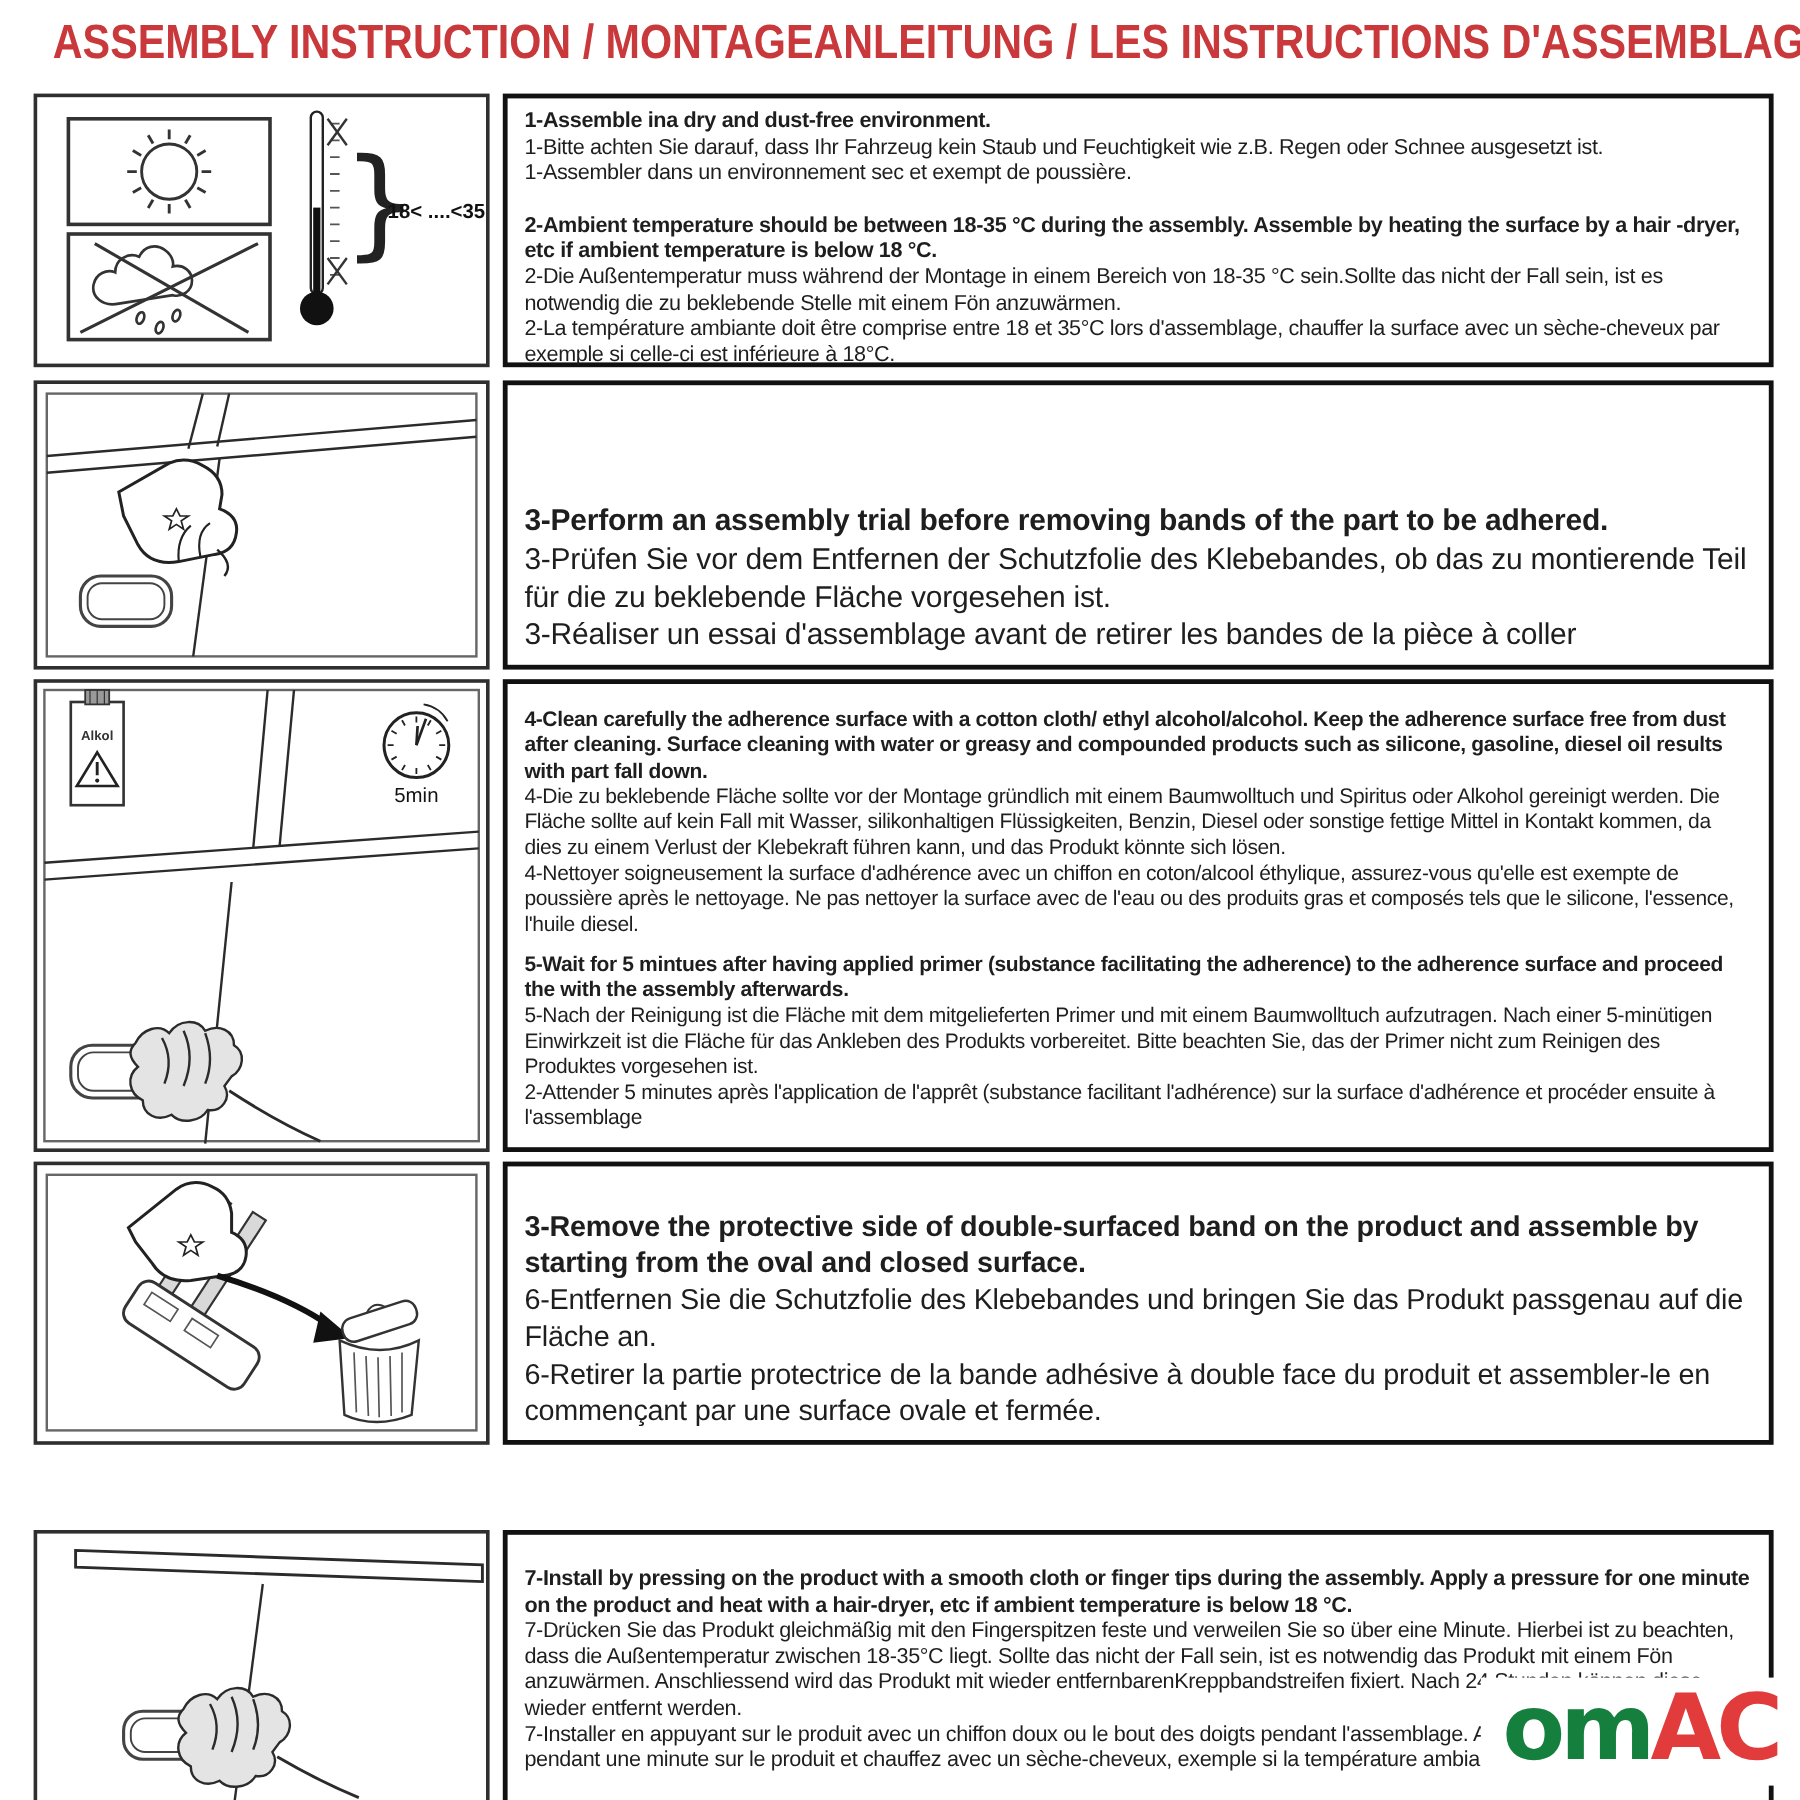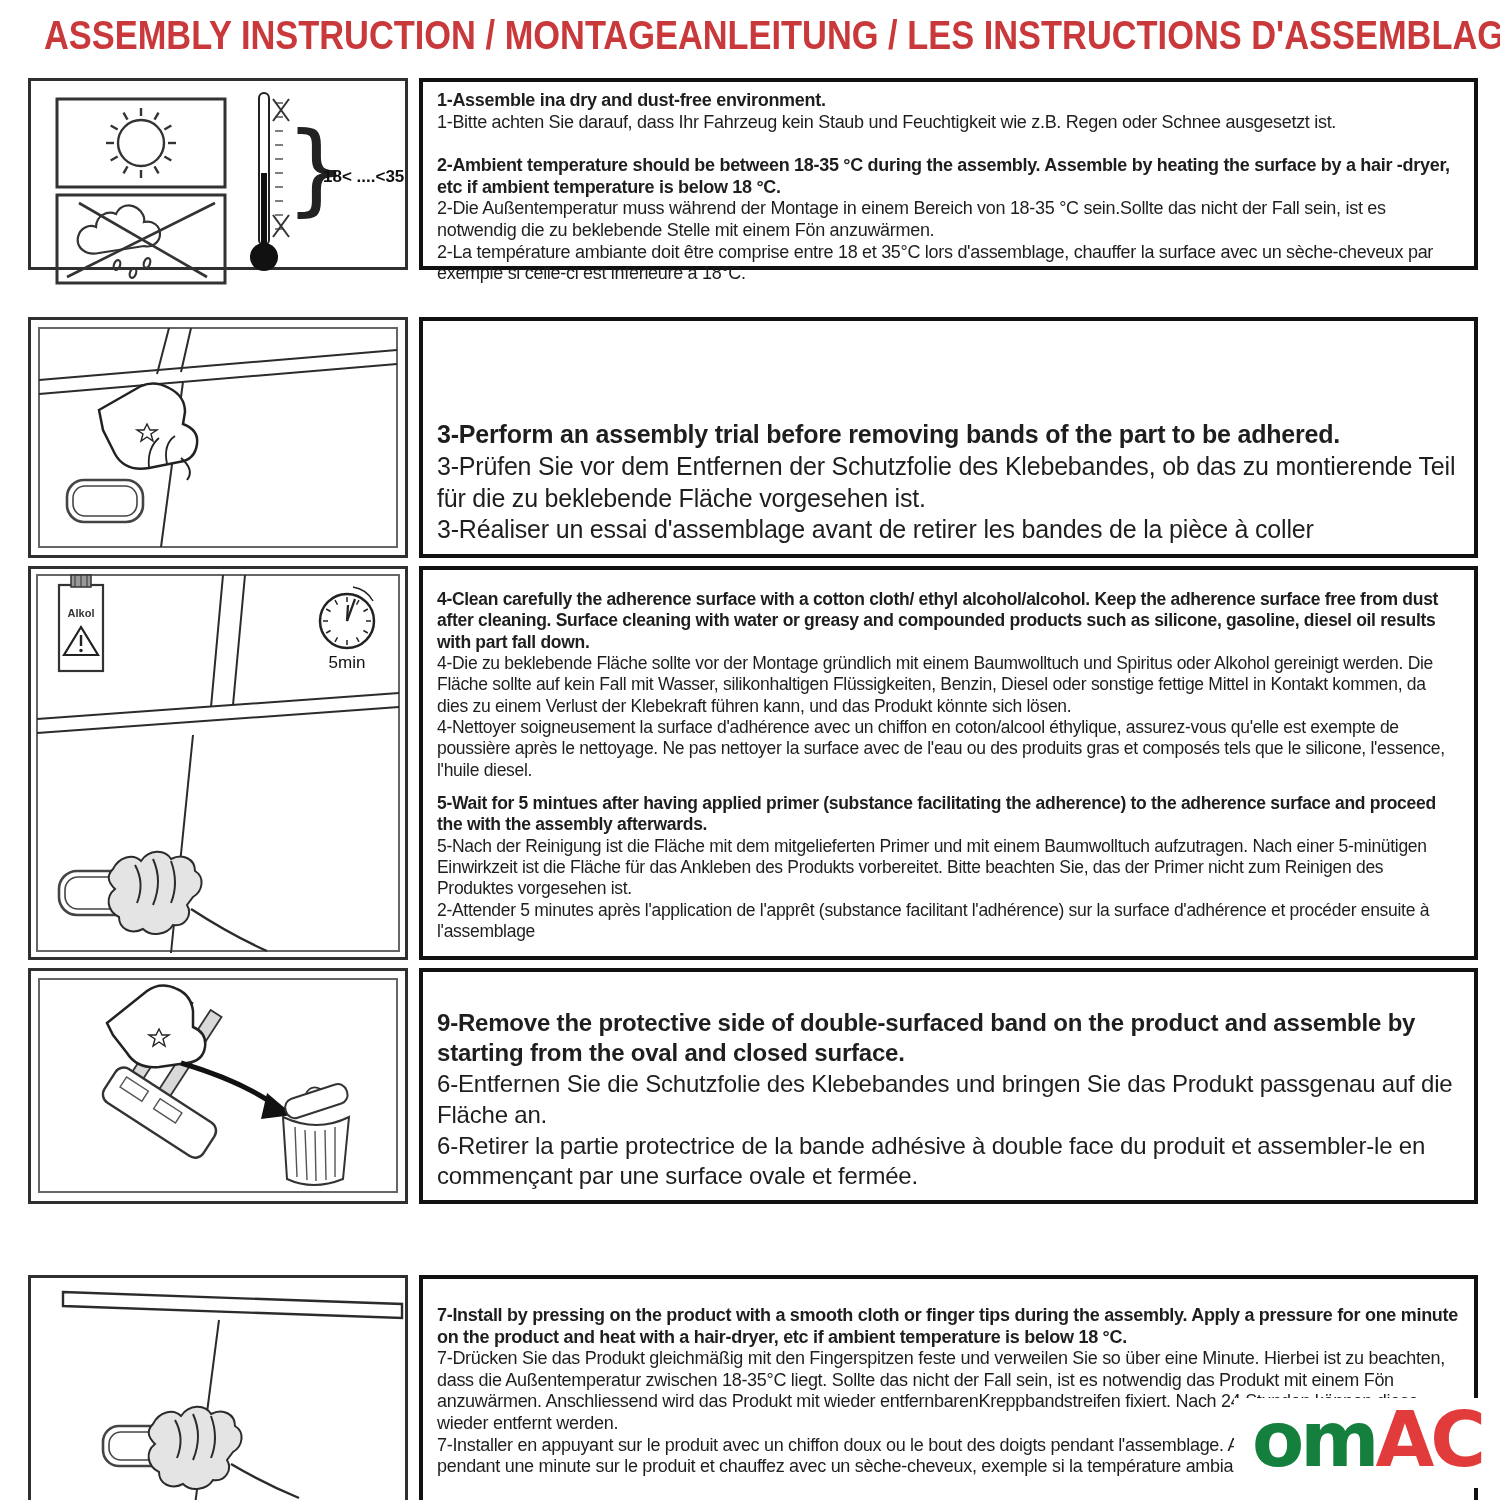--- a/index.html
+++ b/index.html
@@ -4,21 +4,21 @@
 <style>
   html,body{margin:0;padding:0;background:#fff;}
   .page{position:relative;width:1500px;height:1500px;background:#fff;overflow:hidden;
         font-family:"Liberation Sans",sans-serif;color:#1e1e1e;}
   .title{position:absolute;left:44px;top:12px;margin:0;white-space:nowrap;
          font-size:40px;font-weight:bold;color:#C9393B;letter-spacing:0;
          transform:scaleX(0.86);transform-origin:left center;line-height:46px;}
   .cell{position:absolute;background:#fff;box-sizing:border-box;}
   .cell.left{left:28px;width:380px;border:3px solid #2f2f2f;}
   .cell.right{left:419px;width:1059px;border:4px solid #111;}
-  .r1{top:78px;height:192px;}
+  .r1{top:78px;height:228px;}
   .r2{top:317px;height:241px;}
   .r3{top:566px;height:394px;}
   .r4{top:968px;height:236px;}
   .r5{top:1275px;height:236px;}
   .txt{padding:8px 14px;}
   .txt p{margin:0;}
   .small{font-size:18px;line-height:1.2;letter-spacing:-0.3px;}
   .smaller{font-size:17.5px;line-height:1.22;letter-spacing:-0.3px;padding-top:19px;}
   .mid{font-size:25px;line-height:1.27;letter-spacing:-0.2px;}
   .mid4{font-size:24px;line-height:1.28;letter-spacing:-0.2px;}
@@ -95,20 +95,21 @@
         <text x="254" y="122" font-size="100" fill="#222" font-family="DejaVu Sans, sans-serif">}</text>
         <text x="292" y="101" font-size="17" font-weight="bold" fill="#111" font-family="Liberation Sans, sans-serif">18&lt; ....&lt;35 C</text>
       </g>
     </svg>
   </div>
   <div class="cell right r1">
     <div class="txt small">
       <div>
         <p class="b">1-Assemble ina dry and dust-free environment.</p>
         <p>1-Bitte achten Sie darauf, dass Ihr Fahrzeug kein Staub und Feuchtigkeit wie z.B. Regen oder Schnee ausgesetzt ist.</p>
+        <p>1-Assembler dans un environnement sec et exempt de poussière.</p>
       </div>
       <div class="gap">
         <p class="b">2-Ambient temperature should be between 18-35 °C  during the assembly. Assemble by heating the surface by a hair -dryer, etc if ambient temperature is below 18 °C.</p>
         <p>2-Die Außentemperatur muss während der Montage in einem Bereich von 18-35 °C  sein.Sollte das nicht der Fall sein, ist es notwendig die zu beklebende Stelle mit einem Fön anzuwärmen.</p>
         <p>2-La température ambiante doit être comprise entre 18 et 35°C lors d'assemblage, chauffer la surface avec un sèche-cheveux par exemple si celle-ci est inférieure à 18°C.</p>
       </div>
     </div>
   </div>
 
   <div class="cell left r2">
@@ -244,21 +245,21 @@
           <line x1="284" y1="160" x2="285" y2="210"></line>
           <line x1="294" y1="159" x2="295" y2="209"></line>
           <line x1="304" y1="156" x2="304" y2="206"></line>
         </g>
       </g>
     </svg>
   </div>
   <div class="cell right r4 center-v">
     <div class="txt mid4">
       <div>
-        <p class="b">9-Remove the protective side of double-surfaced band on the product and assemble by starting from the oval and closed surface.</p>
+        <p class="b">3-Remove the protective side of double-surfaced band on the product and assemble by starting from the oval and closed surface.</p>
         <p>6-Entfernen Sie die Schutzfolie des Klebebandes und bringen Sie das Produkt passgenau auf die Fläche an.</p>
         <p>6-Retirer la partie protectrice de la bande adhésive à double face du produit et assembler-le en commençant par une surface ovale et fermée.</p>
       </div>
     </div>
   </div>
 
   <div class="cell left r5">
     <svg width="374" height="228" viewBox="0 0 374 228">
       <polygon points="32,14 371,26 371,40 32,28" fill="#fff" stroke="#2b2b2b" stroke-width="2.4"></polygon>
       <line x1="188" y1="42" x2="164" y2="227" stroke="#2b2b2b" stroke-width="2"></line>

